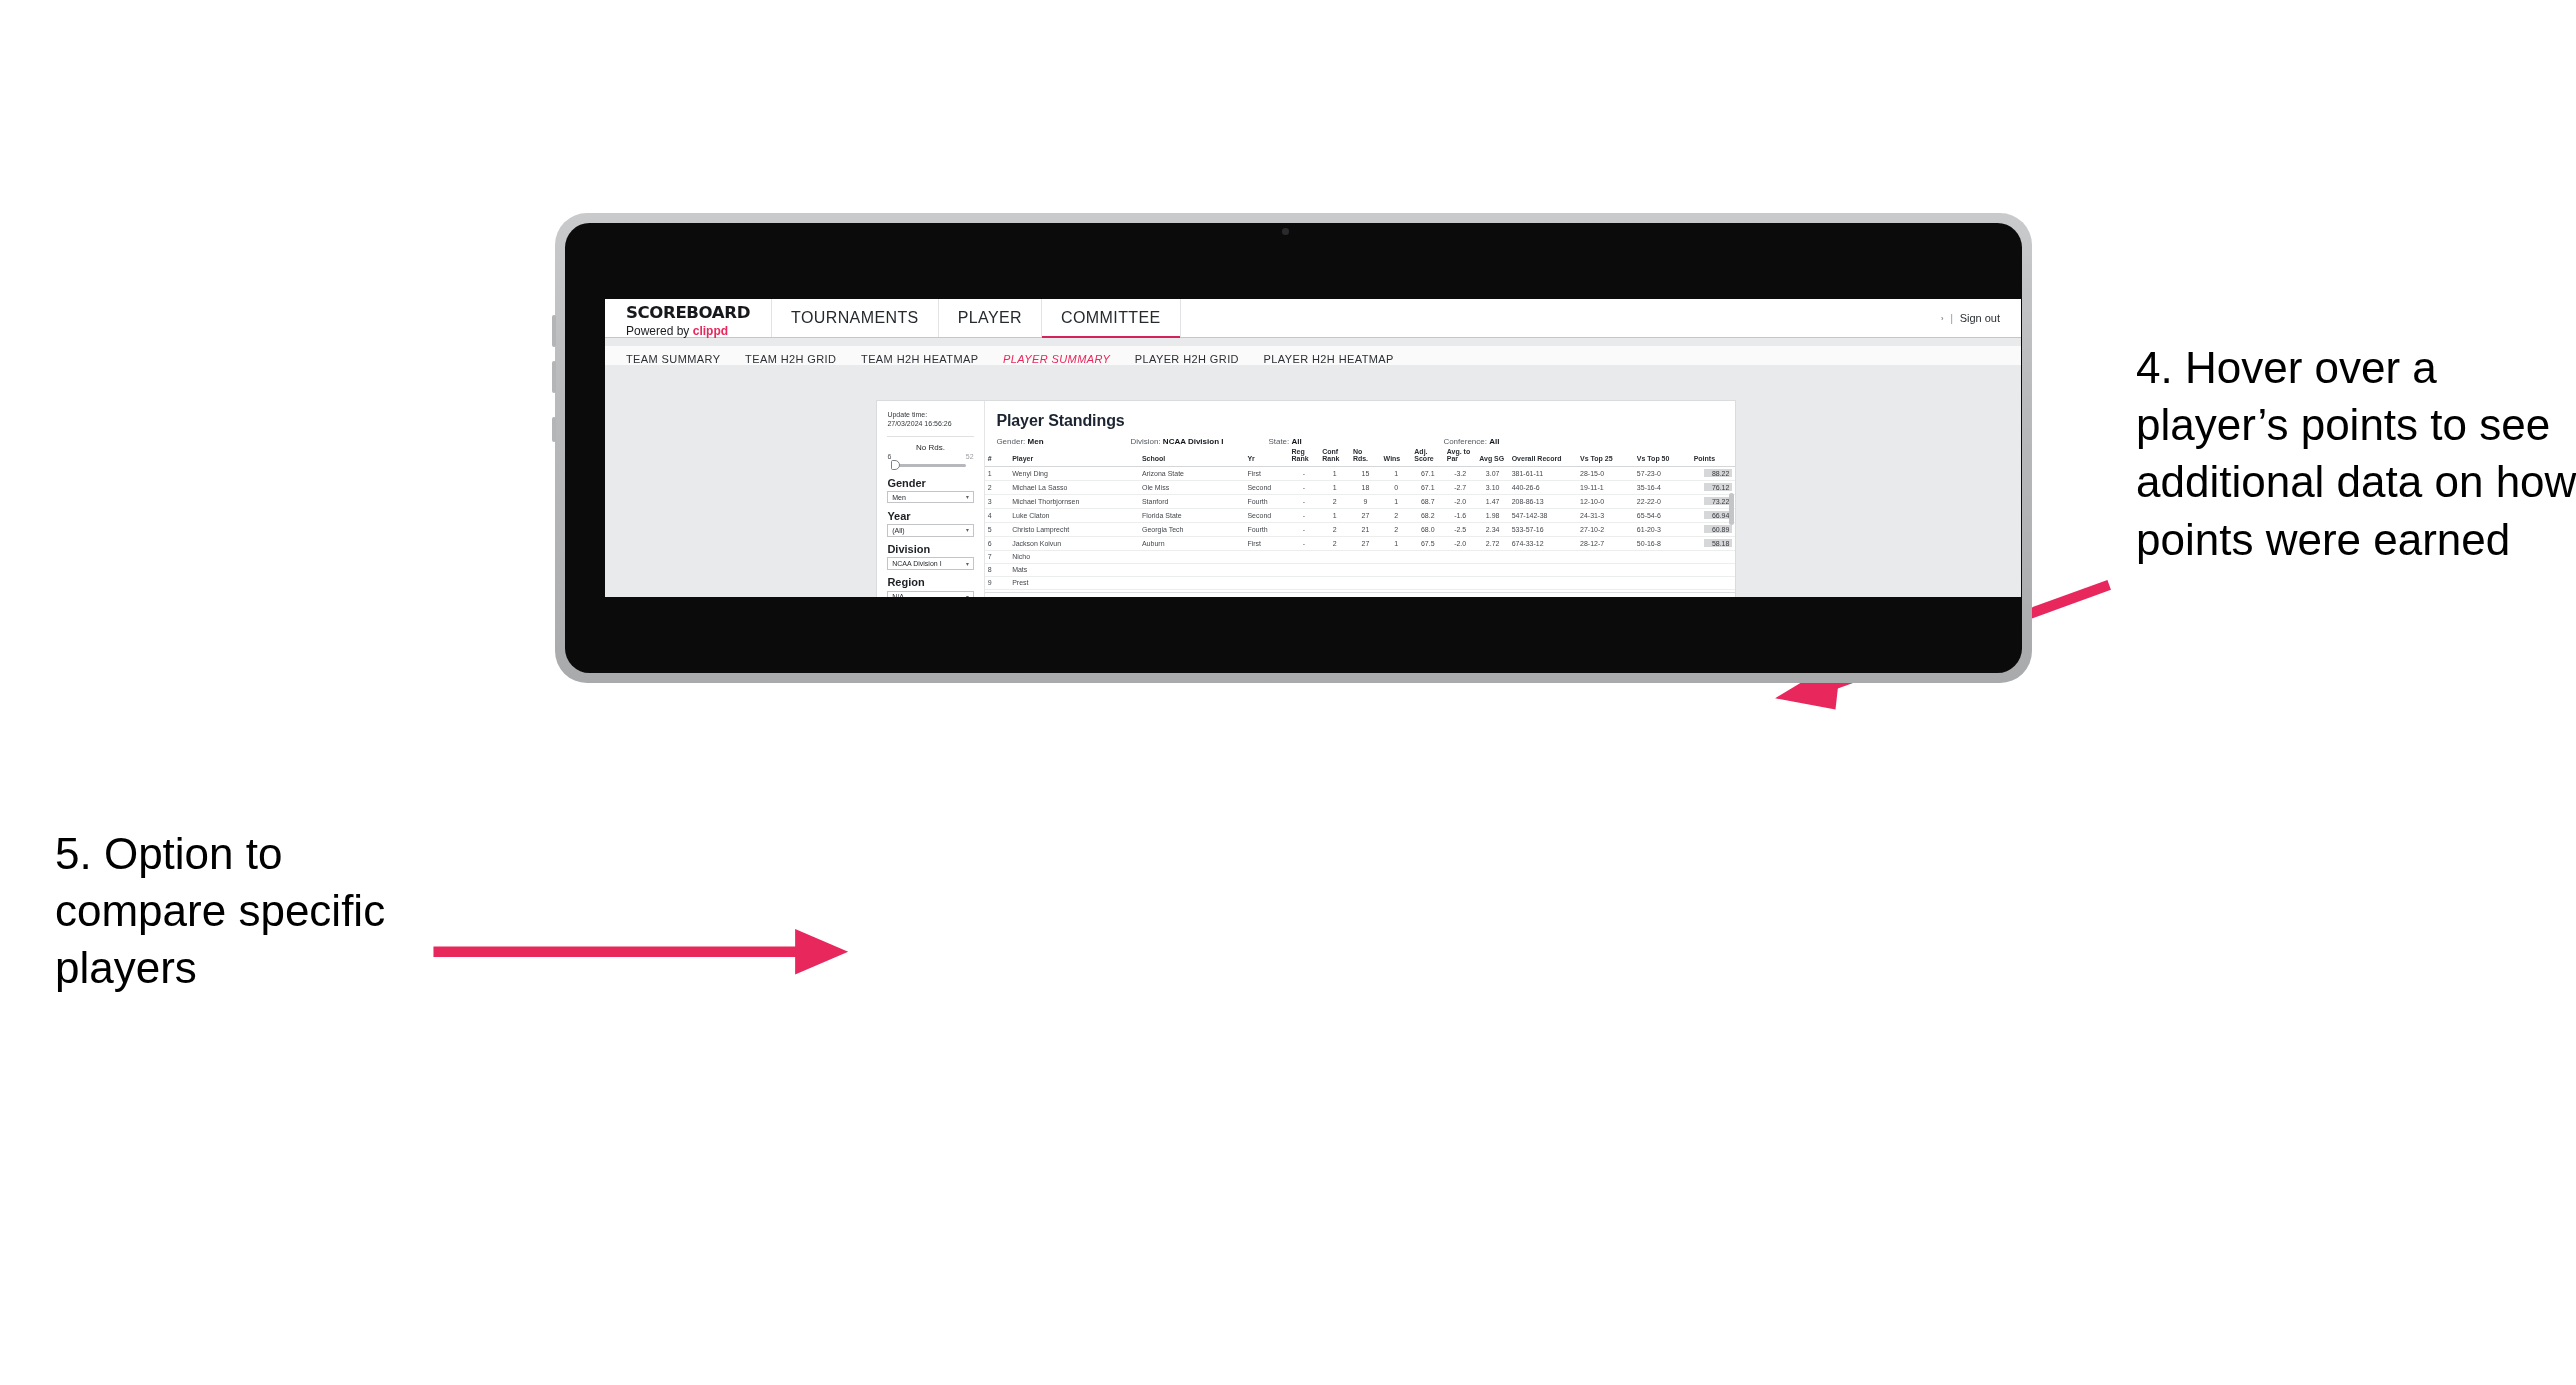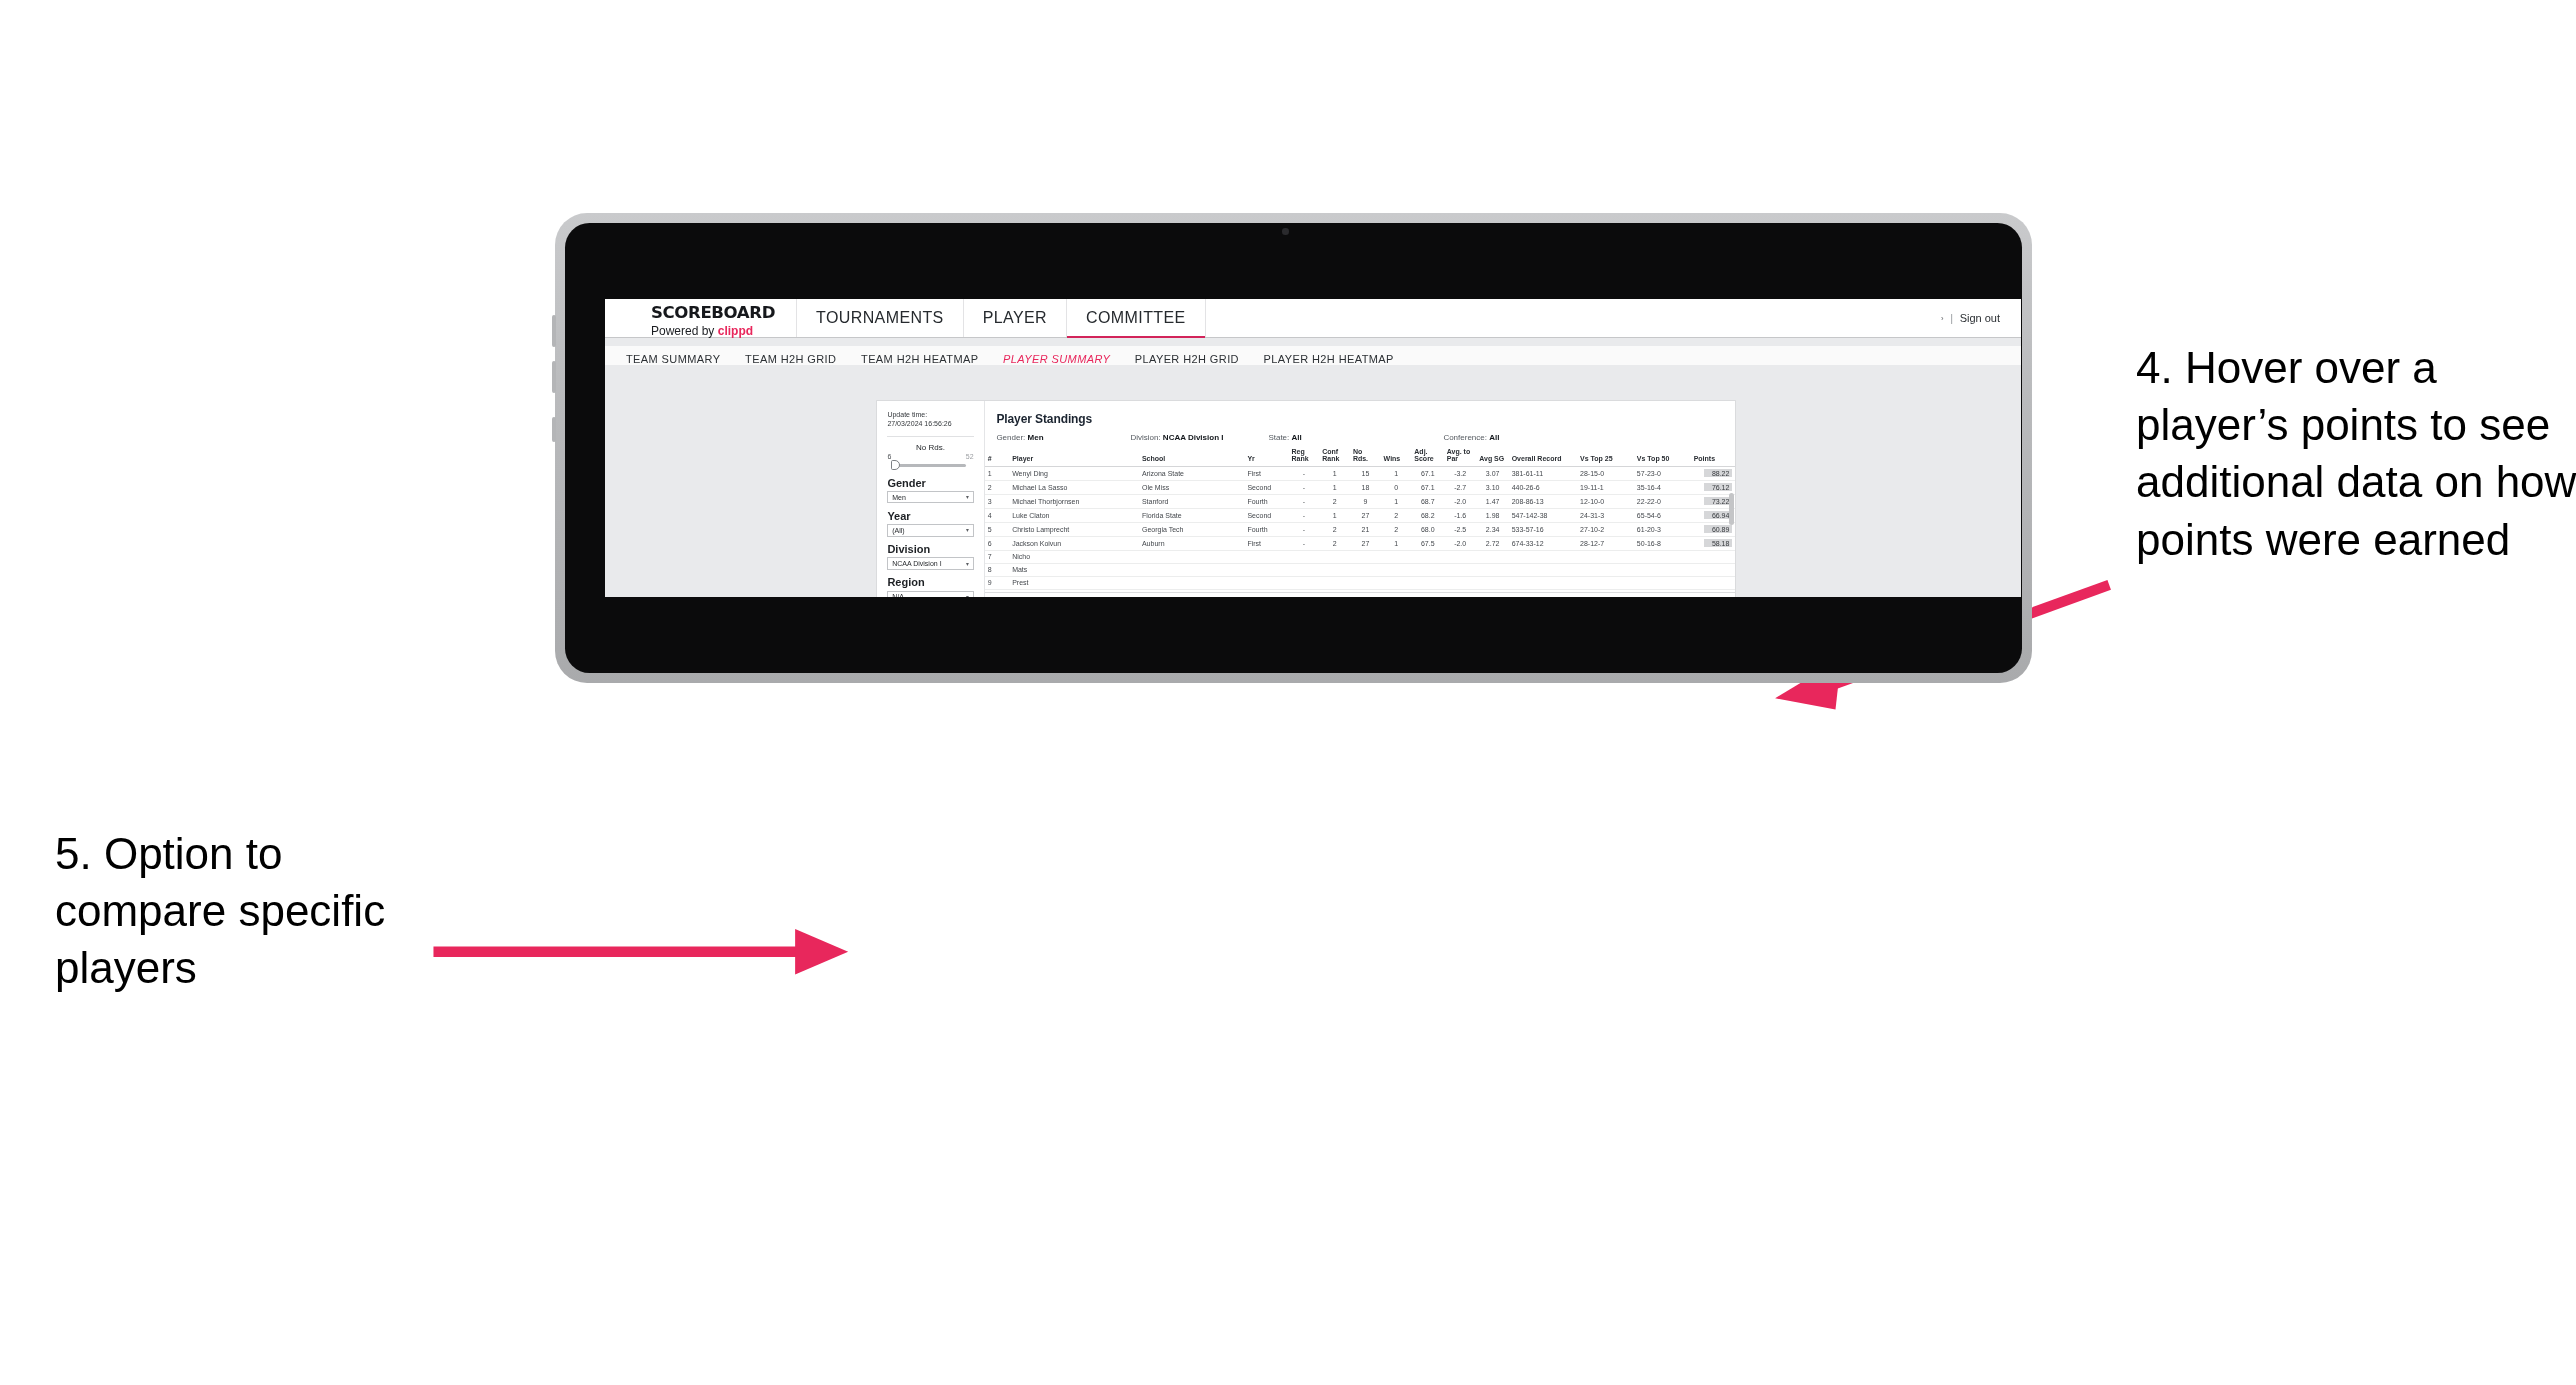--- a/index.html
+++ b/index.html
@@ -57,21 +57,21 @@
     width: 1416px; height: 298px;
     background: #e9eaec;
     overflow: hidden;
   }
 
   
   #topnav {
     position:absolute; left:0; top:0; width:1416px; height:39px;
     background:#ffffff;
     border-bottom: 0.9px solid #c6c7c9;
-    display:flex; align-items:stretch;padding-left:25px;
+    display:flex; align-items:stretch;
   }
   #brand {
     width:167px; padding:5.7px 0 0 21px; position:relative;
     border-right:0.9px solid #e3e3e5;
   }
   #brand .bname {
     font-family:"DejaVu Sans", sans-serif;
     font-weight:900; font-size:16.6px; letter-spacing:-0.4px;
     color:#16181c; line-height:1;
   }
@@ -142,21 +142,21 @@
   .fselect {
     height:12.3px; border:0.9px solid #c2c4c7; background:#fff;
     display:flex; align-items:center; justify-content:space-between;
     padding:0 3.8px; font-size:7.6px; color:#1f2226; cursor:pointer;
   }
   .fselect .cv { font-size:7px; }
   .fselect .ar { font-size:5.7px; color:#5c5f63; }
 
   
   #main { position:absolute; left:108px; top:0; right:0; bottom:0; background:#fff; }
-  #viz-title { font-size:12px; font-weight:700; color:#1b2430; padding:11.4px 0 0 11.4px; letter-spacing:-0.1px;}
+  #viz-title { font-size:16px; font-weight:700; color:#1b2430; padding:11.4px 0 0 11.4px; letter-spacing:-0.1px;}
   #viz-sub {
     display:flex; padding:6.6px 0 0 11.4px; font-size:8px; color:#555a60;
   }
   #viz-sub .kv { margin-right:0; }
   #viz-sub b { color:#12161b; font-weight:700; }
   #viz-sub .kv:nth-child(1){ width:134px; }
   #viz-sub .kv:nth-child(2){ width:138px; }
   #viz-sub .kv:nth-child(3){ width:175px; }
 
   

